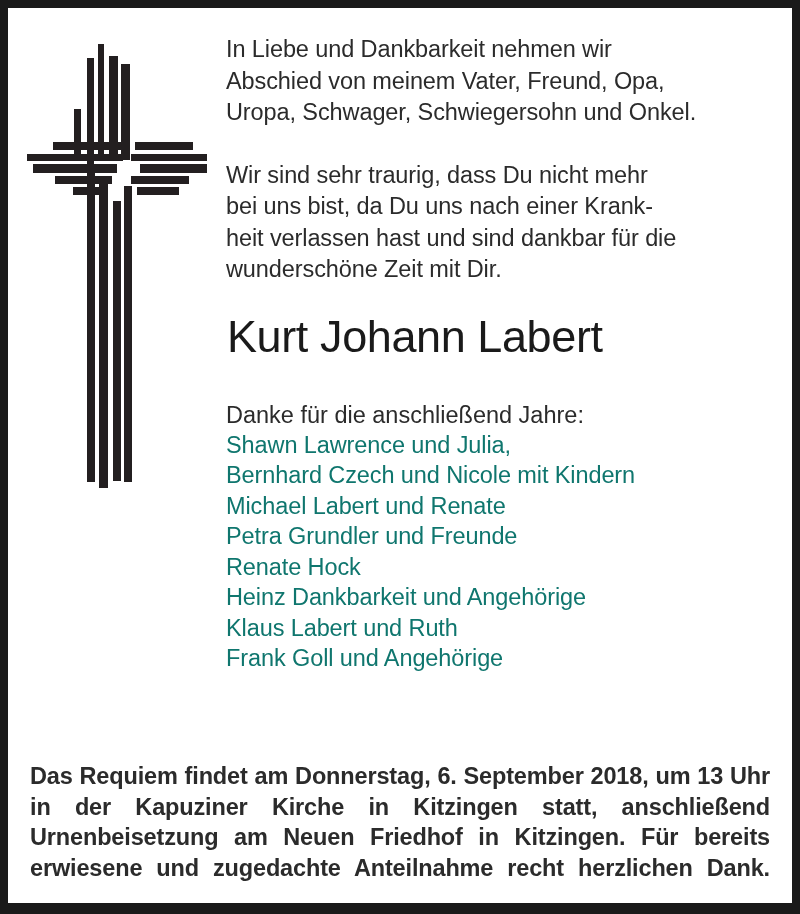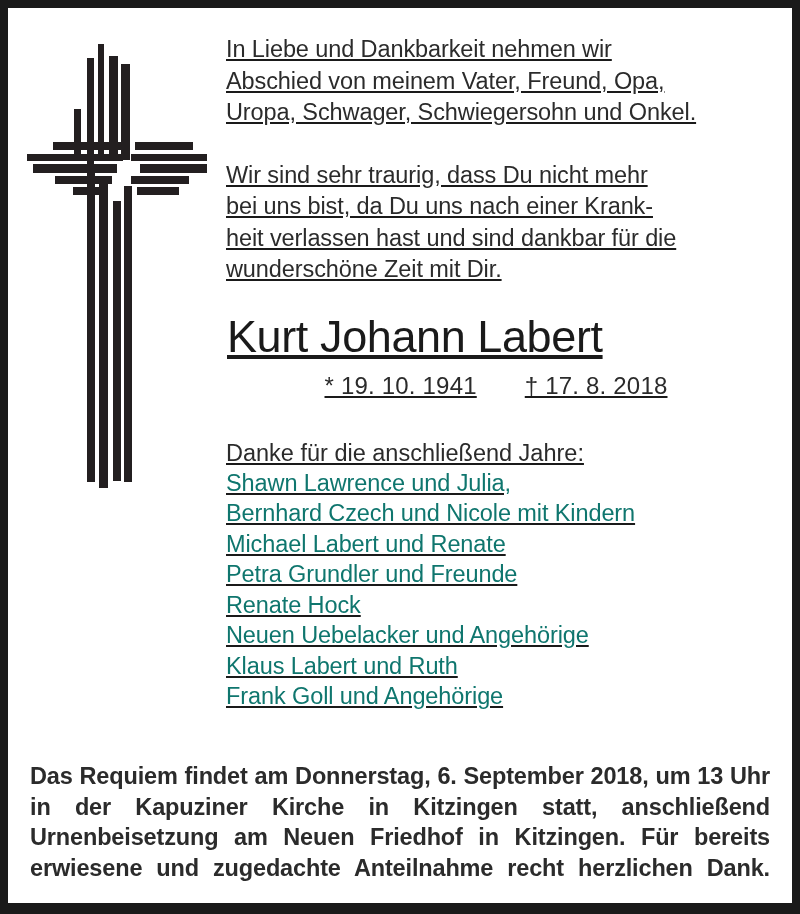--- a/index.html
+++ b/index.html
@@ -47,21 +47,20 @@
     width: 218px;
     flex: 0 0 218px;
     display: flex;
     justify-content: center;
     padding-top: 2px;
   }
 
   .text-column {
     flex: 1 1 auto;
     padding-right: 26px;
-    text-decoration: underline;
   }
 
   
   #cross-mark {
     display: block;
     width: 180px;
     height: 452px;
   }
 
   
@@ -187,34 +186,30 @@
 
         <div class="par-gap"></div>
 
         <p class="body-par">Wir sind sehr traurig, dass Du nicht mehr
 bei uns bist, da Du uns nach einer Krank-
 heit verlassen hast und sind dankbar für die
 wunderschöne Zeit mit Dir.</p>
 
         <h1 id="deceased-name">Kurt Johann Labert</h1>
 
-        <div id="life-dates">
-          <span class="date-item">* 19. 10. 1941</span>
-          <span class="date-item">† 17. 8. 2018</span>
-        </div>
 
         <div id="thanks-block">
           <p id="thanks-intro">Danke für die anschließend Jahre:</p>
           <ul id="survivors-list">
             <li>Shawn Lawrence und Julia,</li>
             <li>Bernhard Czech und Nicole mit Kindern</li>
             <li>Michael Labert und Renate</li>
             <li>Petra Grundler und Freunde</li>
             <li>Renate Hock</li>
-            <li>Neuen Uebelacker und Angehörige</li>
+            <li>Heinz Dankbarkeit und Angehörige</li>
             <li>Klaus Labert und Ruth</li>
             <li>Frank Goll und Angehörige</li>
           </ul>
         </div>
 
       </div>
     </div>
 
     <div id="service-details">
       <p id="service-text">Das Requiem findet am Donnerstag, 6. September 2018, um 13 Uhr in der Kapuziner Kirche in Kitzingen statt, anschließend Urnenbeisetzung am Neuen Friedhof in Kitzingen. Für bereits erwiesene und zugedachte Anteilnahme recht herzlichen Dank.</p>

